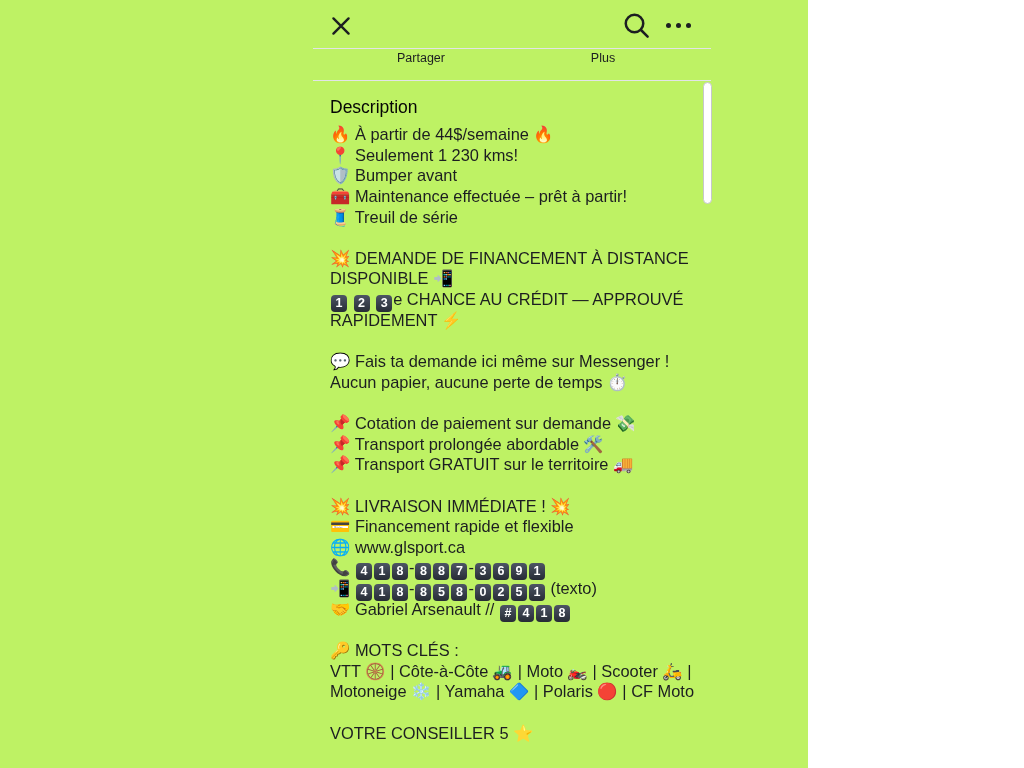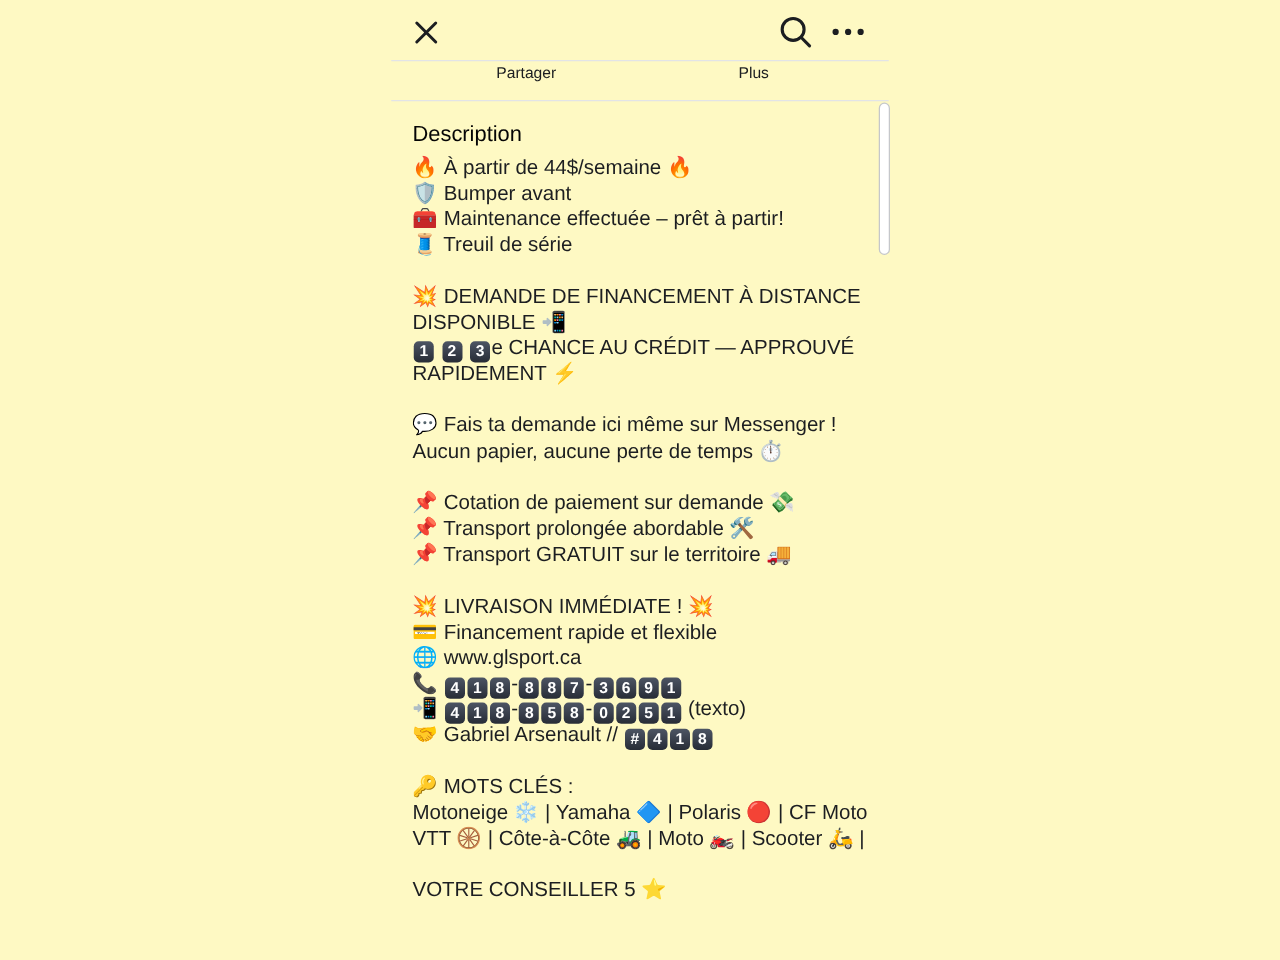--- a/index.html
+++ b/index.html
@@ -6,23 +6,23 @@
     margin: 0;
     padding: 0;
     width: 1024px;
     height: 768px;
     overflow: hidden;
     background: #ffffff;
     font-family: "Liberation Sans", sans-serif;
   }
   .page {
     position: relative;
-    width: 1024px;
+    width: 808px;
     height: 768px;
-    background: #fef9c3;
+    background: #bef264;
     color: #1c1e21;
   }
   .icon-btn {
     position: absolute;
     background: none;
     border: none;
     padding: 0;
     margin: 0;
     cursor: pointer;
     color: #1c1e21;
@@ -131,20 +131,21 @@
 
   <span class="action-label share">Partager</span>
   <span class="action-label plus">Plus</span>
 
   <div class="divider" style="top:80px;"></div>
 
   <h2 class="desc-heading">Description</h2>
 
   <div class="desc-body" id="desc-body">
       <div class="desc-line">🔥 À partir de 44$/semaine 🔥</div>
+      <div class="desc-line">📍 Seulement 1 230 kms!</div>
       <div class="desc-line">🛡️ Bumper avant</div>
       <div class="desc-line">🧰 Maintenance effectuée – prêt à partir!</div>
       <div class="desc-line">🧵 Treuil de série</div>
       <div class="desc-line"></div>
       <div class="desc-line">💥 DEMANDE DE FINANCEMENT À DISTANCE</div>
       <div class="desc-line">DISPONIBLE 📲</div>
       <div class="desc-line"><span class="keycap">1</span> <span class="keycap">2</span> <span class="keycap">3</span>e CHANCE AU CRÉDIT — APPROUVÉ</div>
       <div class="desc-line">RAPIDEMENT ⚡</div>
       <div class="desc-line"></div>
       <div class="desc-line">💬 Fais ta demande ici même sur Messenger !</div>
@@ -155,21 +156,21 @@
       <div class="desc-line">📌 Transport GRATUIT sur le territoire 🚚</div>
       <div class="desc-line"></div>
       <div class="desc-line">💥 LIVRAISON IMMÉDIATE ! 💥</div>
       <div class="desc-line">💳 Financement rapide et flexible</div>
       <div class="desc-line">🌐 www.glsport.ca</div>
       <div class="desc-line">📞 <span class="keycap">4</span><span class="keycap">1</span><span class="keycap">8</span>-<span class="keycap">8</span><span class="keycap">8</span><span class="keycap">7</span>-<span class="keycap">3</span><span class="keycap">6</span><span class="keycap">9</span><span class="keycap">1</span></div>
       <div class="desc-line">📲 <span class="keycap">4</span><span class="keycap">1</span><span class="keycap">8</span>-<span class="keycap">8</span><span class="keycap">5</span><span class="keycap">8</span>-<span class="keycap">0</span><span class="keycap">2</span><span class="keycap">5</span><span class="keycap">1</span> (texto)</div>
       <div class="desc-line">🤝 Gabriel Arsenault // <span class="keycap">#</span><span class="keycap">4</span><span class="keycap">1</span><span class="keycap">8</span></div>
       <div class="desc-line"></div>
       <div class="desc-line">🔑 MOTS CLÉS :</div>
+      <div class="desc-line">VTT 🛞 | Côte-à-Côte 🚜 | Moto 🏍️ | Scooter 🛵 |</div>
       <div class="desc-line">Motoneige ❄️ | Yamaha 🔷 | Polaris 🔴 | CF Moto</div>
-      <div class="desc-line">VTT 🛞 | Côte-à-Côte 🚜 | Moto 🏍️ | Scooter 🛵 |</div>
       <div class="desc-line"></div>
       <div class="desc-line">VOTRE CONSEILLER 5 ⭐</div>
     </div>
 
   <div class="scrollbar-thumb"></div>
 
 </div>
 
 </body></html>

